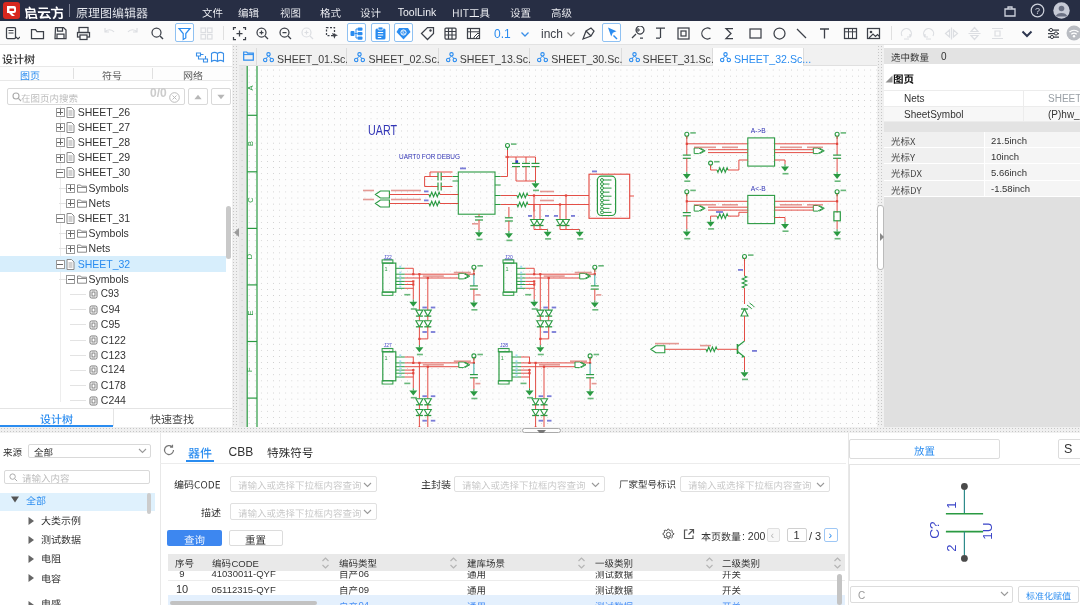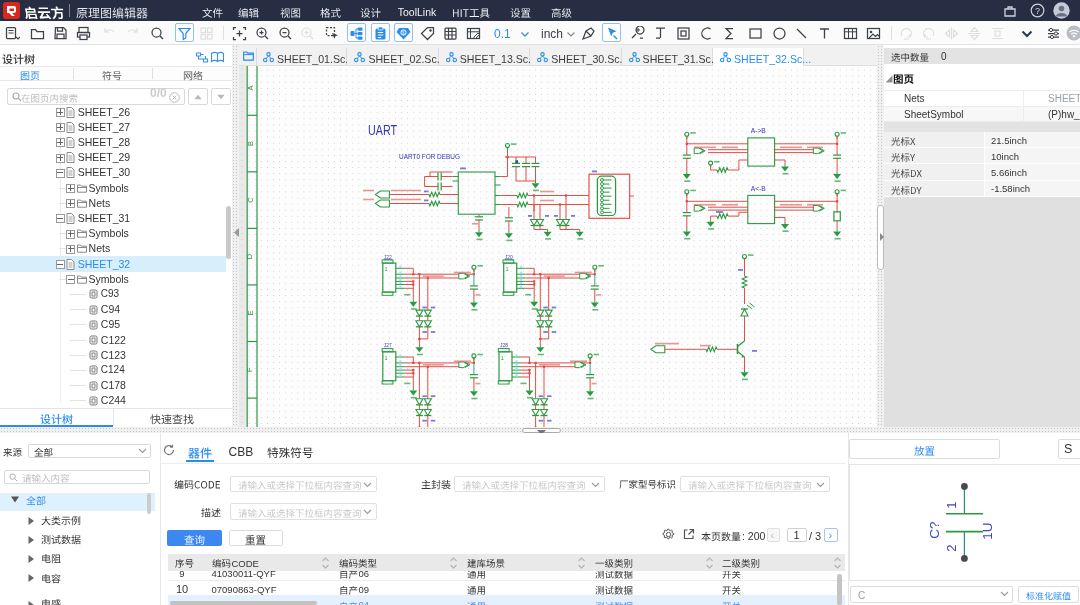--- a/index.html
+++ b/index.html
@@ -1431,21 +1431,21 @@
     </div>
     <div style="position:absolute;left:562.3px;top:-3px;line-height:0">
       <svg width="21" height="14" viewBox="0 0 21 14" style="overflow:visible">
         <path transform="translate(0,9.9)" d="M6.2 -6.7V-4H3.5V-4.4V-6.7ZM0.5 -4V-3.3H2.7C2.6 -2 2.1 -0.7 0.5 0.3C0.7 0.4 1 0.6 1.1 0.8C2.8 -0.3 3.3 -1.8 3.5 -3.3H6.2V0.8H6.9V-3.3H9V-4H6.9V-6.7H8.7V-7.4H0.8V-6.7H2.8V-4.4L2.8 -4Z M11.6 -7.6C12 -7.1 12.4 -6.4 12.6 -6H10.7V-5.2H13.9V-4.1C13.9 -3.9 13.9 -3.7 13.9 -3.6H10.1V-2.9H13.7C13.4 -1.8 12.5 -0.7 10 0.1C10.1 0.3 10.4 0.6 10.5 0.8C12.9 -0.1 14 -1.2 14.4 -2.3C15.2 -0.8 16.4 0.2 18.1 0.7C18.2 0.5 18.4 0.2 18.6 0C16.9 -0.4 15.6 -1.4 14.9 -2.9H18.4V-3.6H14.7L14.7 -4.1V-5.2H17.9V-6H16C16.3 -6.5 16.7 -7.1 17 -7.7L16.3 -7.9C16 -7.4 15.6 -6.5 15.2 -6H12.6L13.2 -6.3C13 -6.7 12.6 -7.4 12.2 -7.9Z" fill="#333"></path>
       </svg>
     </div>
   </div>
 <div style="position:absolute;left:172px;top:583.5px;font-size:11px;color:#333;line-height:11.5px;white-space:nowrap">
     <div style="width:20px;text-align:center">10</div>
   </div>
-<div style="position:absolute;left:211.5px;top:583.5px;font-size:9.5px;color:#333;line-height:11.5px;white-space:nowrap">07090863-QYF</div>
+<div style="position:absolute;left:211.5px;top:583.5px;font-size:9.5px;color:#333;line-height:11.5px;white-space:nowrap">05112315-QYF</div>
 <div style="position:absolute;left:338.9px;top:584.0px;line-height:0">
     <svg width="21" height="14" viewBox="0 0 21 14" style="overflow:visible">
       <path transform="translate(0,9.9)" d="M2.3 -3.9H7.4V-2.5H2.3ZM2.3 -4.6V-6H7.4V-4.6ZM2.3 -1.8H7.4V-0.4H2.3ZM4.3 -8C4.2 -7.6 4.1 -7.1 4 -6.7H1.5V0.8H2.3V0.2H7.4V0.7H8.1V-6.7H4.7C4.8 -7 5 -7.5 5.1 -7.9Z M12 -5.8C12.3 -5.4 12.7 -4.8 12.8 -4.4L13.5 -4.7C13.3 -5.1 12.9 -5.7 12.6 -6.1ZM16 -6C15.9 -5.5 15.5 -4.9 15.3 -4.4H10.7V-3.1C10.7 -2.1 10.6 -0.7 9.8 0.3C10 0.4 10.3 0.7 10.4 0.8C11.3 -0.3 11.4 -2 11.4 -3.1V-3.7H18.3V-4.4H16C16.3 -4.8 16.6 -5.3 16.8 -5.8ZM13.5 -7.8C13.8 -7.5 14 -7.1 14.1 -6.8H10.5V-6.2H18.1V-6.8H14.9L15 -6.8C14.8 -7.2 14.5 -7.6 14.2 -8Z" fill="#333"></path>
     </svg>
   </div>
 <div style="position:absolute;left:358.4px;top:583.5px;font-size:9.5px;color:#333;line-height:11.5px;white-space:nowrap">09</div>
 <div style="position:absolute;left:466.7px;top:584.0px;line-height:0">
     <svg width="21" height="14" viewBox="0 0 21 14" style="overflow:visible">
       <path transform="translate(0,9.9)" d="M0.6 -7.2C1.2 -6.7 1.9 -6 2.2 -5.6L2.8 -6C2.4 -6.5 1.7 -7.1 1.1 -7.6ZM2.4 -4.4H0.4V-3.7H1.7V-1C1.3 -0.9 0.9 -0.4 0.4 0.1L0.8 0.7C1.3 0 1.8 -0.5 2.1 -0.5C2.3 -0.5 2.6 -0.2 3 0C3.7 0.4 4.5 0.5 5.7 0.5C6.7 0.5 8.3 0.5 9 0.4C9 0.3 9.1 -0.1 9.2 -0.2C8.2 -0.2 6.8 -0.1 5.7 -0.1C4.6 -0.1 3.8 -0.1 3.2 -0.5C2.8 -0.8 2.6 -0.9 2.4 -1ZM3.5 -7.6V-7.1H7.5C7.1 -6.8 6.6 -6.5 6.1 -6.3C5.7 -6.5 5.2 -6.7 4.7 -6.8L4.3 -6.4C4.9 -6.2 5.6 -5.9 6.1 -5.6H3.4V-0.7H4.1V-2.3H5.7V-0.7H6.4V-2.3H8V-1.4C8 -1.3 8 -1.2 7.9 -1.2C7.8 -1.2 7.4 -1.2 6.9 -1.2C7 -1.1 7.1 -0.8 7.1 -0.7C7.7 -0.7 8.1 -0.7 8.4 -0.8C8.6 -0.9 8.7 -1 8.7 -1.4V-5.6H7.5C7.3 -5.7 7 -5.8 6.8 -6C7.5 -6.3 8.2 -6.8 8.7 -7.3L8.3 -7.7L8.1 -7.6ZM8 -5V-4.2H6.4V-5ZM4.1 -3.7H5.7V-2.8H4.1ZM4.1 -4.2V-5H5.7V-4.2ZM8 -3.7V-2.8H6.4V-3.7Z M11 -7.3V-3.9C11 -2.5 10.9 -0.8 9.8 0.3C10 0.4 10.3 0.7 10.4 0.8C11.1 0 11.4 -1.1 11.6 -2.2H13.9V0.7H14.7V-2.2H17.2V-0.2C17.2 -0 17.2 0 17 0C16.8 0 16.1 0 15.5 0C15.6 0.2 15.7 0.5 15.7 0.7C16.6 0.7 17.2 0.7 17.5 0.6C17.8 0.5 17.9 0.3 17.9 -0.2V-7.3ZM11.7 -6.6H13.9V-5.1H11.7ZM17.2 -6.6V-5.1H14.7V-6.6ZM11.7 -4.4H13.9V-2.8H11.6C11.6 -3.2 11.7 -3.5 11.7 -3.9ZM17.2 -4.4V-2.8H14.7V-4.4Z" fill="#333"></path>
     </svg>

